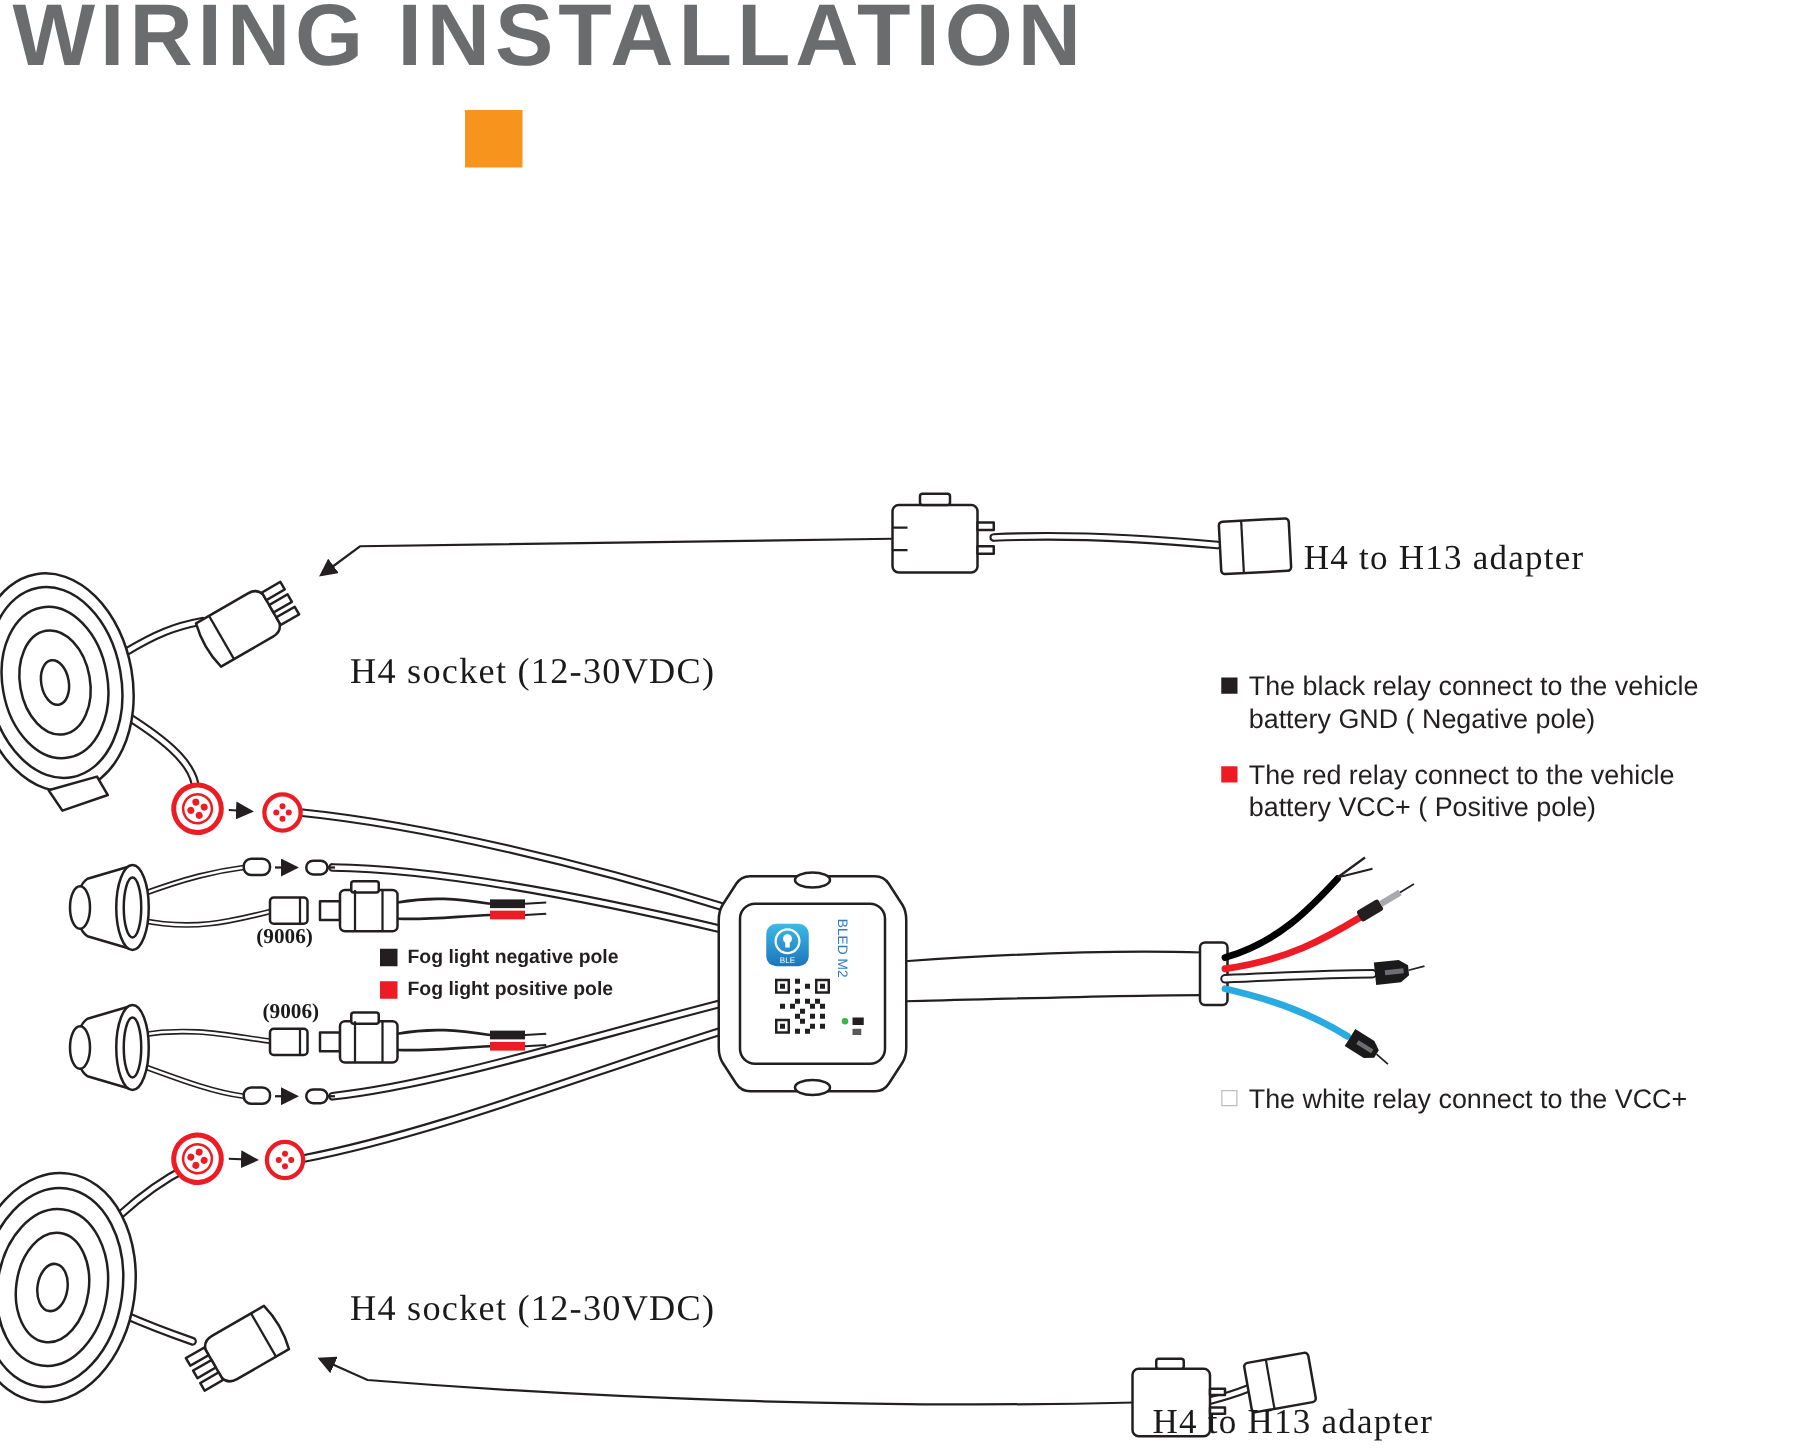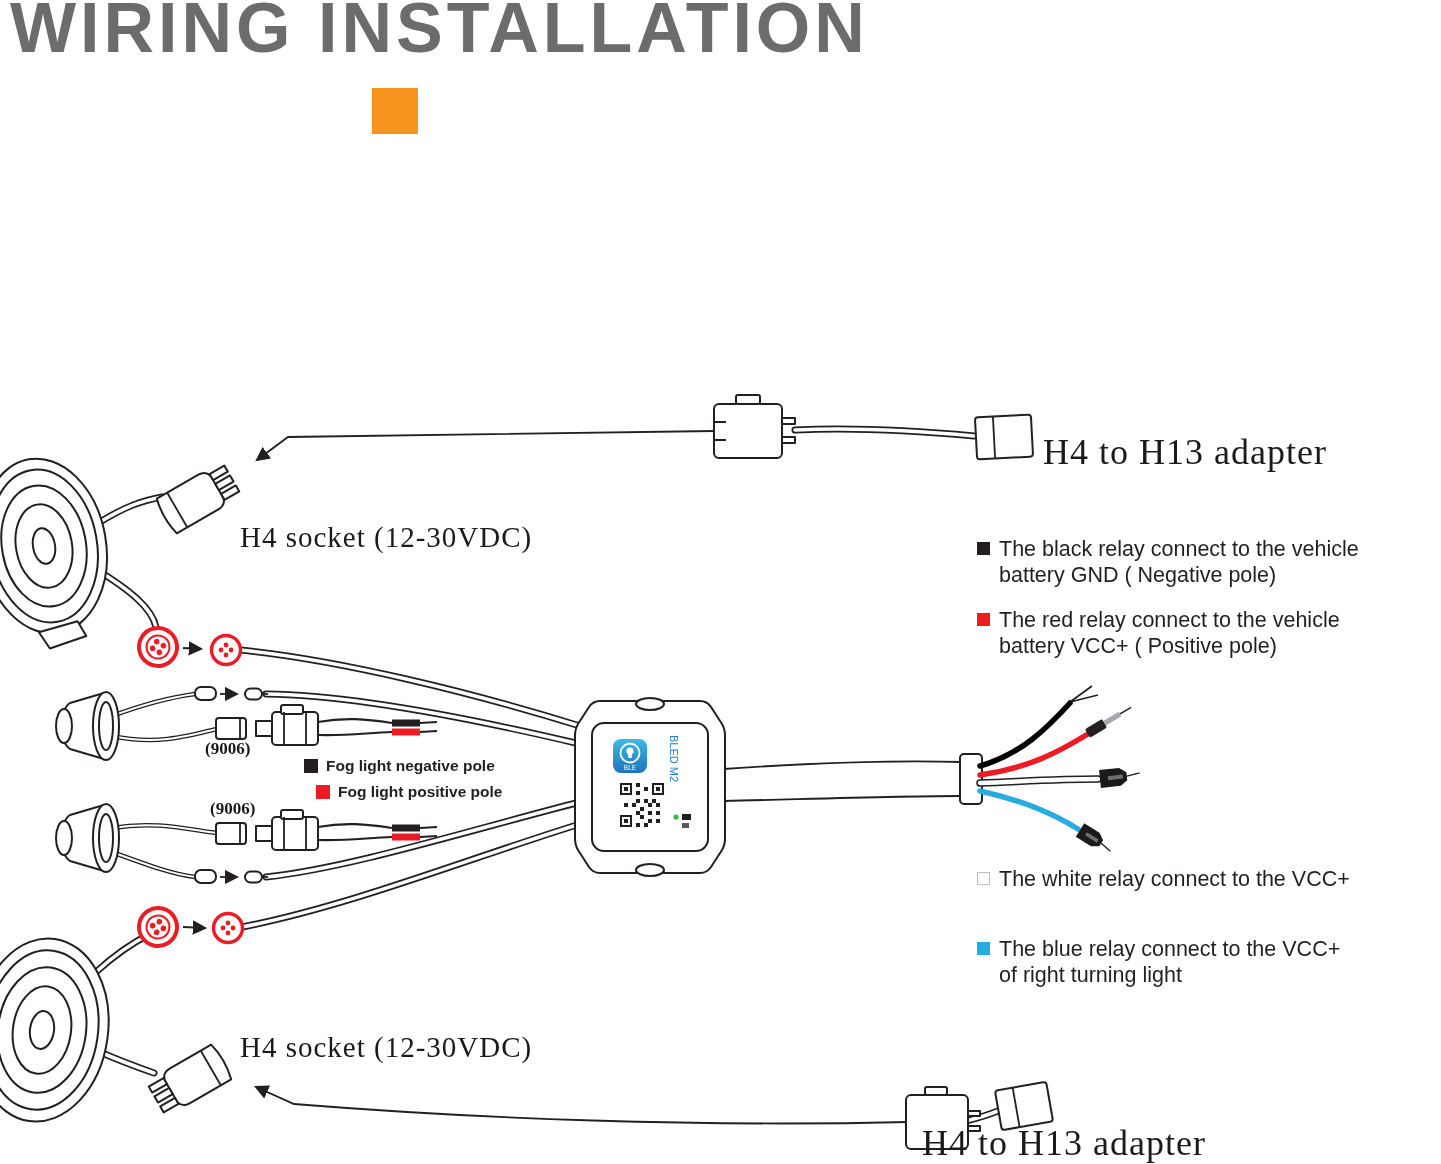--- a/index.html
+++ b/index.html
@@ -20,22 +20,22 @@
   
   .title1 { position: absolute; left: 10px; top: -12px; font-size: 70px; font-weight: 800;
             letter-spacing: 4px; color: #6a6c6e; white-space: nowrap; }
   .title2 { position: absolute; left: 10px; top: 74px; font-size: 56px; font-weight: 800;
             letter-spacing: 7px; color: #6a6c6e; white-space: nowrap; }
   .accent { position: absolute; left: 372px; top: 88px; width: 46px; height: 46px; background: #f7941d; }
 
   
   .slabel { position: absolute; font-family: "Liberation Serif", "DejaVu Serif", serif;
             color: #1a1a1a; white-space: nowrap; }
-  .lg { font-size: 29px; letter-spacing: 1px; }
-  .md { font-size: 36px; letter-spacing: 1px; font-family: Liberation Serif, serif; }
+  .lg { font-size: 29px; letter-spacing: 1px; margin-left: 40px; }
+  .md { font-size: 28px; letter-spacing: 1px; font-family: Liberation Serif, serif; }
   .sm { font-size: 17px; font-weight: bold; font-family: Liberation Serif, serif; }
 
   
   .note { position: absolute; display: flex; align-items: flex-start; gap: 9px;
           font-size: 21.5px; line-height: 26px; color: #231f20; }
   .note .sw { width: 13px; height: 13px; margin-top: 6px; flex: 0 0 auto; }
   .note-text span { display: block; white-space: nowrap; }
 
   
   .legend { position: absolute; display: flex; align-items: center; gap: 8px;
@@ -373,21 +373,21 @@
   <div class="slabel md" style="left:1043px; top:431px;">H4 to H13 adapter</div>
   <div class="slabel sm" style="left:205px; top:739px;">(9006)</div>
   <div class="slabel sm" style="left:210px; top:799px;">(9006)</div>
   <div class="slabel lg" style="left:240px; top:1031px;">H4 socket (12-30VDC)</div>
   <div class="slabel md" style="left:922px; top:1122px;">H4 to H13 adapter</div>
 
   <div class="legend" style="left:294px; top:757px;">
     <span class="sw sw-black"></span>
     <span>Fog light negative pole</span>
   </div>
-  <div class="legend" style="left:294px; top:783px;margin-left:12px;">
+  <div class="legend" style="left:294px; top:783px;">
     <span class="sw sw-red"></span>
     <span>Fog light positive pole</span>
   </div>
 
   <div class="note" style="left:977px; top:607px;">
     <span class="sw sw-red"></span>
     <span class="note-text">
       <span>The red relay connect to the vehicle</span>
       <span>battery VCC+ ( Positive pole)</span>
     </span>
@@ -398,21 +398,14 @@
       <span>The black relay connect to the vehicle</span>
       <span>battery GND ( Negative pole)</span>
     </span>
   </div>
   <div class="note" style="left:977px; top:866px;text-align:center;">
     <span class="sw sw-white"></span>
     <span class="note-text">
       <span>The white relay connect to the VCC+</span>
     </span>
   </div>
-  <div class="note" style="left:977px; top:936px;">
-    <span class="sw sw-blue"></span>
-    <span class="note-text">
-      <span>The blue relay connect to the VCC+</span>
-      <span>of right turning light</span>
-    </span>
-  </div>
 
 </div>
 
 </body></html>

